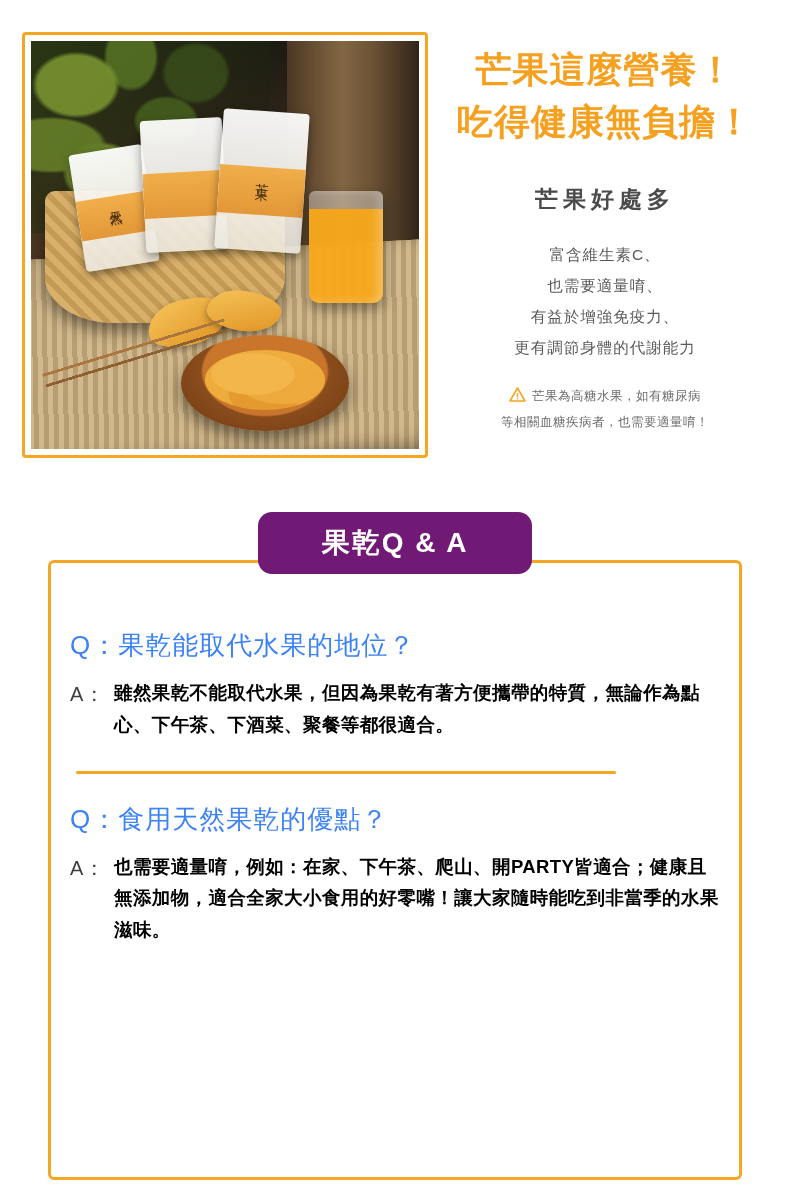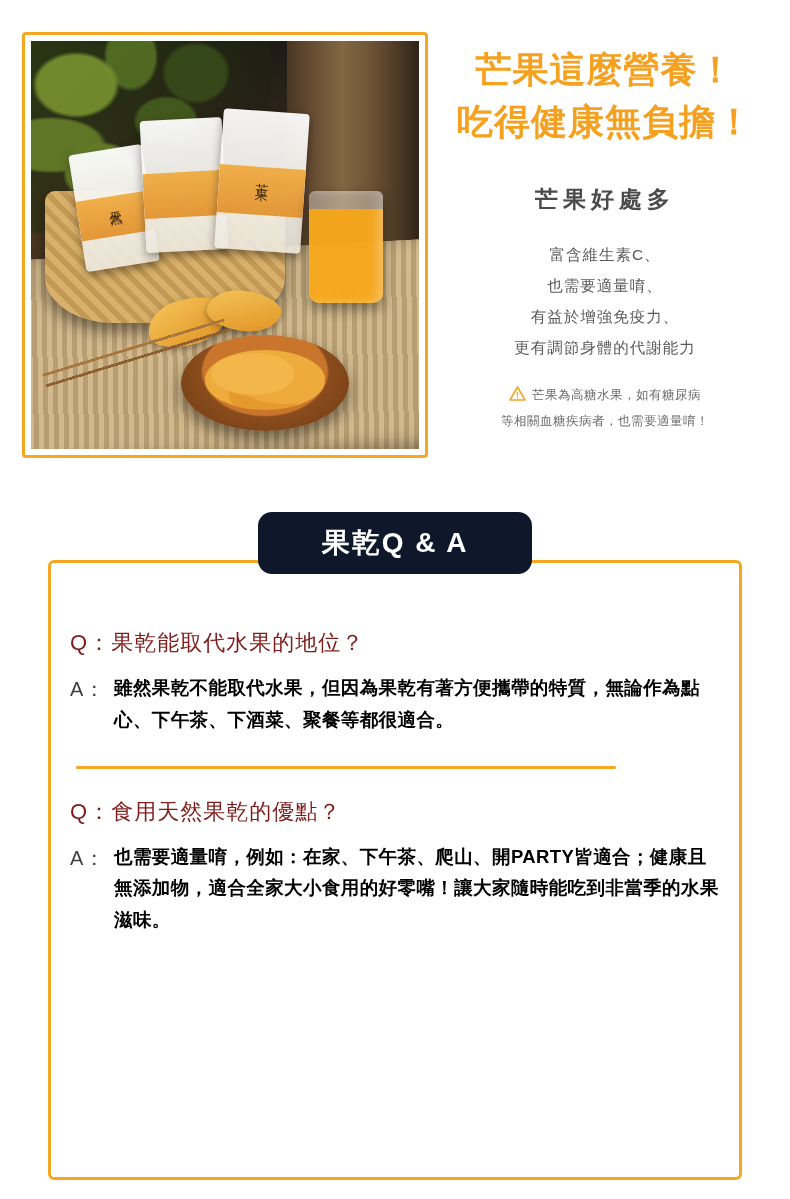--- a/index.html
+++ b/index.html
@@ -217,42 +217,41 @@
     font-size: 15.5px;
     line-height: 2.0;
     letter-spacing: 1px;
   }
   .note {
     margin-top: 22px;
     font-size: 12.5px;
     color: #6b6b6b;
     line-height: 1.85;
     letter-spacing: 0.5px;
-    font-family: Liberation Mono, monospace;
   }
   .note .warn-icon {
     display: inline-block;
     vertical-align: -2px;
     margin-right: 6px;
   }
 
   
   .qa-section {
     position: absolute;
     top: 500px;
     left: 0;
     width: 790px;
   }
   .qa-banner {
     position: absolute;
     left: 258px;
     top: 12px;
     width: 274px;
     height: 62px;
-    background: #0f172a;
+    background: #701a75;
     border-radius: 14px;
     color: #ffffff;
     font-size: 28px;
     font-weight: bold;
     letter-spacing: 2px;
     display: flex;
     align-items: center;
     justify-content: center;
     z-index: 3;
   }
@@ -268,22 +267,22 @@
     background: #ffffff;
   }
   .qa-inner {
     position: absolute;
     left: 70px;
     top: 128px;
     width: 650px;
   }
   .qa-block { margin-bottom: 18px; }
   .q-line {
-    font-size: 22px;
-    color: #7f1d1d;
+    font-size: 26px;
+    color: #3b82f6;
     letter-spacing: 1px;
     margin-bottom: 14px;
   }
   .a-row {
     display: flex;
     align-items: flex-start;
   }
   .a-marker {
     font-size: 20px;
     color: #3f3f3f;

